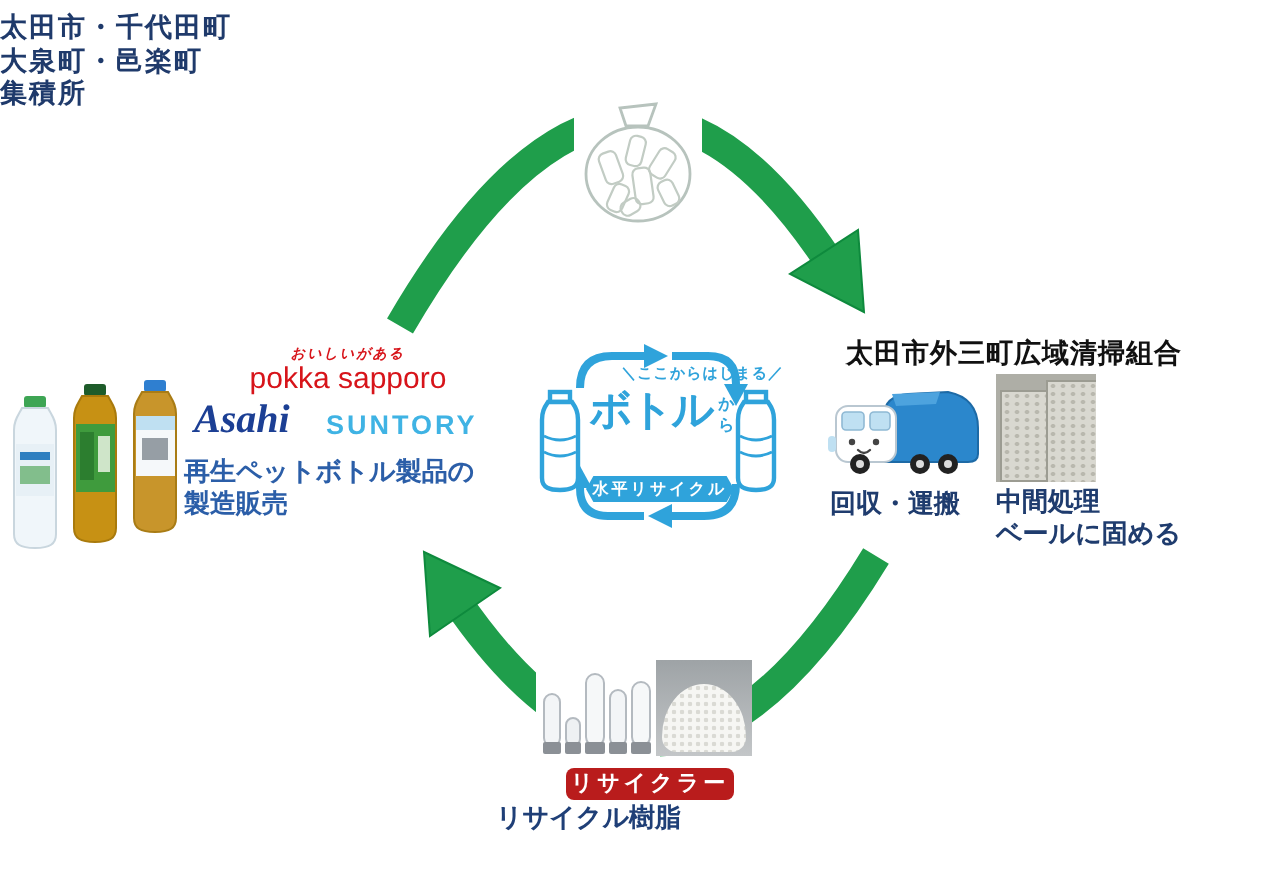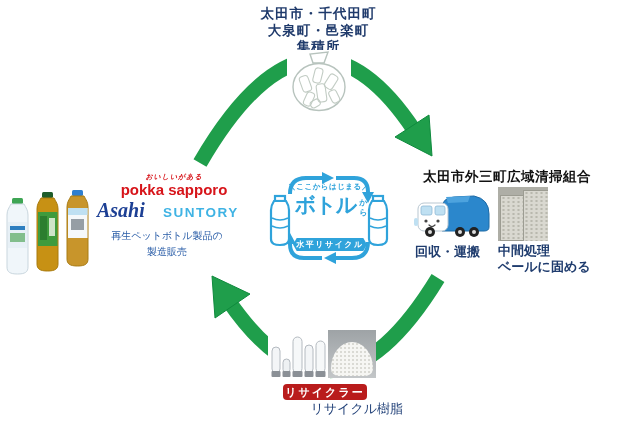--- a/index.html
+++ b/index.html
@@ -2,49 +2,49 @@
 <html><head>
 <meta charset="utf-8">
 <style>
   html,body{margin:0;padding:0;background:#fff;}
   .canvas{position:relative;width:637px;height:438px;background:#fff;overflow:hidden;
           font-family:"Liberation Sans","DejaVu Sans",sans-serif;}
   .abs{position:absolute;}
   .z1{z-index:1}.z2{z-index:2}
 
   
-  .top-label{top:6px;left:0;width:637px;text-align:center;color:#1f3a6b;
+  .top-label{top:6px;left:0;width:637px;color:#1f3a6b;
              font-size:13.5px;font-weight:600;line-height:16.5px;letter-spacing:1px;}
   .bag-box{left:287px;top:50px;width:64px;height:62px;background:#fff;}
 
   
   .logo{left:266px;top:170px;width:126px;height:96px;color:#2fa3db;}
-  .logo-tagline{top:12px;left:0;width:126px;text-align:center;font-size:7.5px;font-weight:700;
+  .logo-tagline{top:12px;left:0;width:126px;text-align:right;font-size:7.5px;font-weight:700;
                 letter-spacing:.5px;white-space:nowrap;}
   .logo-row1{top:21px;left:26px;width:78px;text-align:center;white-space:nowrap;}
   .logo-row2{top:44px;left:26px;width:78px;text-align:center;white-space:nowrap;}
   .logo-big{font-size:21px;font-weight:800;letter-spacing:-1px;}
   .logo-vert{display:inline-block;writing-mode:vertical-rl;text-orientation:upright;
              font-size:8px;font-weight:700;vertical-align:top;margin-top:2px;}
   .logo-he{font-size:13px;font-weight:800;vertical-align:-2px;}
   .ribbon{top:68px;left:27px;width:74px;height:13px;background:#2fa3db;color:#fff;
           font-size:8px;font-weight:700;text-align:center;line-height:13px;letter-spacing:1.5px;
           clip-path:polygon(0 50%,5% 0,95% 0,100% 50%,95% 100%,5% 100%);}
 
   
   .pokka-tagline{left:118px;top:172px;width:112px;text-align:center;color:#d7141a;
                  font-size:7px;font-style:italic;font-weight:700;letter-spacing:1px;}
   .pokka-logo{left:112px;top:181px;width:124px;text-align:center;color:#d7141a;
-              font-size:15px;font-weight:700;letter-spacing:0;}
+              font-size:15px;font-weight:400;letter-spacing:0;}
   .asahi-logo{left:97px;top:199px;width:62px;color:#1c3f94;font-size:20px;font-weight:800;
               font-style:italic;font-family:"Liberation Serif","DejaVu Serif",serif;}
   .suntory-logo{left:163px;top:205px;width:80px;color:#3fb3e4;font-size:13.5px;font-weight:800;
                 letter-spacing:1.5px;}
-  .left-caption{left:92px;top:228px;width:150px;text-align:center;color:#2b5ea8;
-                font-size:10px;font-weight:400;line-height:15.5px;}
+  .left-caption{left:92px;top:228px;width:150px;color:#2b5ea8;
+                font-size:13px;font-weight:700;line-height:15.5px;}
   .bottles-box{left:4px;top:188px;width:88px;height:88px;}
 
   
   .right-title{left:423px;top:168px;width:210px;color:#111;font-size:13.5px;font-weight:800;
                letter-spacing:.5px;}
   .truck-box{left:412px;top:188px;width:80px;height:54px;}
   .bale-box{left:498px;top:187px;width:50px;height:54px;background:#aeaea6;overflow:hidden;}
   .bale{position:absolute;background:#d9d8d0;
         background-image:radial-gradient(#b9b8ae 1px,transparent 1.4px);
         background-size:5px 4px;border:1px solid #9c9c92;}
@@ -57,22 +57,22 @@
   
   .preform-box{left:268px;top:333px;width:62px;height:47px;background:#fff;}
   .resin-box{left:328px;top:330px;width:48px;height:48px;
              background:linear-gradient(180deg,#9ea3a6,#c3c6c8);overflow:hidden;}
   .heap{position:absolute;left:3px;right:3px;bottom:2px;height:34px;background:#f6f6f3;
         border-radius:55% 55% 8px 8px / 85% 85% 8px 8px;
         background-image:radial-gradient(#dadad4 1px,transparent 1.3px);background-size:4px 4px;}
   .badge{left:283px;top:384px;width:84px;height:16px;background:#b91c1c;border-radius:4px;
          color:#fff;font-size:11px;font-weight:700;text-align:center;line-height:16px;
          letter-spacing:2px;}
-  .bottom-caption{left:248px;top:401px;width:155px;text-align:right;color:#1f3f77;
-                  font-size:13px;font-weight:400;line-height:16px;}
+  .bottom-caption{left:248px;top:401px;width:155px;text-align:left;color:#1f3f77;
+                  font-size:13px;font-weight:700;line-height:16px;}
 </style>
 </head>
 <body>
 
 <div class="canvas">
 
   <svg class="abs z1" width="637" height="438" viewBox="0 0 637 438">
     <path d="M200 163 Q310 -26 414 130" fill="none" stroke="#1f9e4b" stroke-width="15"></path>
     <polygon points="432,156 395,137 429,115" fill="#1f9e4b" stroke="#0e8a3d" stroke-width="1"></polygon>
     <path d="M438 278 Q332 452 228 300" fill="none" stroke="#1f9e4b" stroke-width="15"></path>

